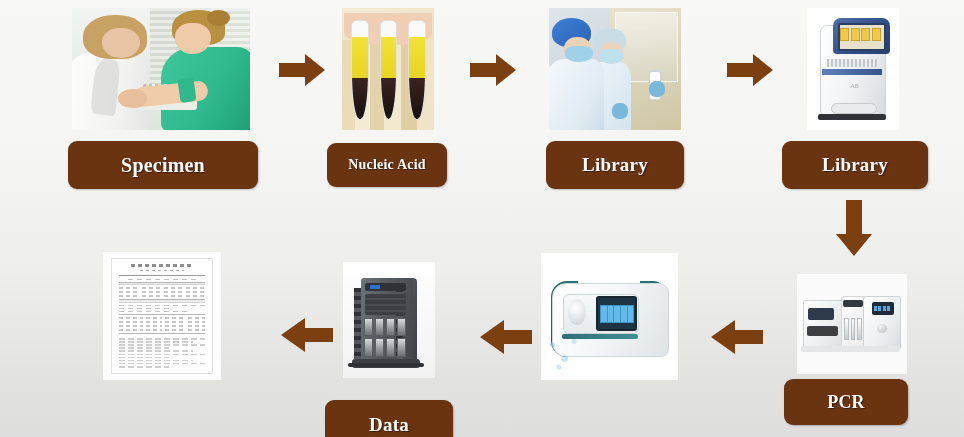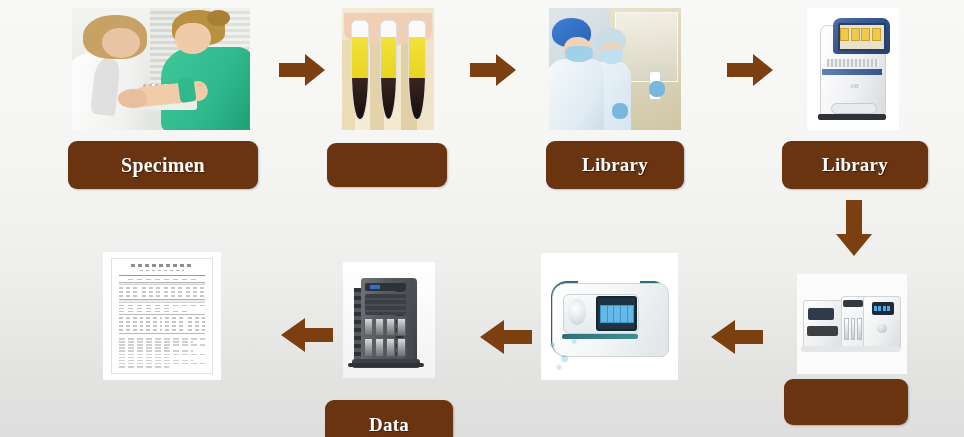--- a/index.html
+++ b/index.html
@@ -320,20 +320,21 @@
         </div>
       <div class="tube" style="left:72%;">
           <div class="cap"></div>
           <div class="serum"></div>
           <div class="blood"></div>
         </div>
     </div>
   </div>
   <div class="chip" style="left:327px; top:143px; width:120px; height:44px; font-size:14px;">
     <span>
+      <span>Nucleic Acid</span>
     </span>
   </div>
 
   <div class="arrow" style="left:470px; top:52px; width:46px; height:36px;">
     <svg viewBox="0 0 46 36" preserveAspectRatio="none" aria-hidden="true">
       <polygon points="0,11 26,11 26,2 46,18 26,34 26,25 0,25" fill="#7b3f10"></polygon>
     </svg>
   </div>
 
   <div class="photo" style="left:549px; top:8px; width:132px; height:122px;">
@@ -416,20 +417,21 @@
           <i style="left:30%"></i>
           <i style="left:50%"></i>
           <i style="left:70%"></i>
         </div>
       <div class="ep-knob"></div>
       <div class="ep-base"></div>
     </div>
   </div>
   <div class="chip" style="left:784px; top:379px; width:124px; height:46px; font-size:18px;">
     <span>
+      <span>PCR</span>
     </span>
   </div>
 
   <div class="arrow" style="left:711px; top:318px; width:52px; height:38px;">
     <svg viewBox="0 0 52 38" preserveAspectRatio="none" aria-hidden="true">
       <polygon points="52,12 24,12 24,2 0,19 24,36 24,26 52,26" fill="#7b3f10"></polygon>
     </svg>
   </div>
 
   <div class="photo" style="left:541px; top:253px; width:137px; height:127px;">

